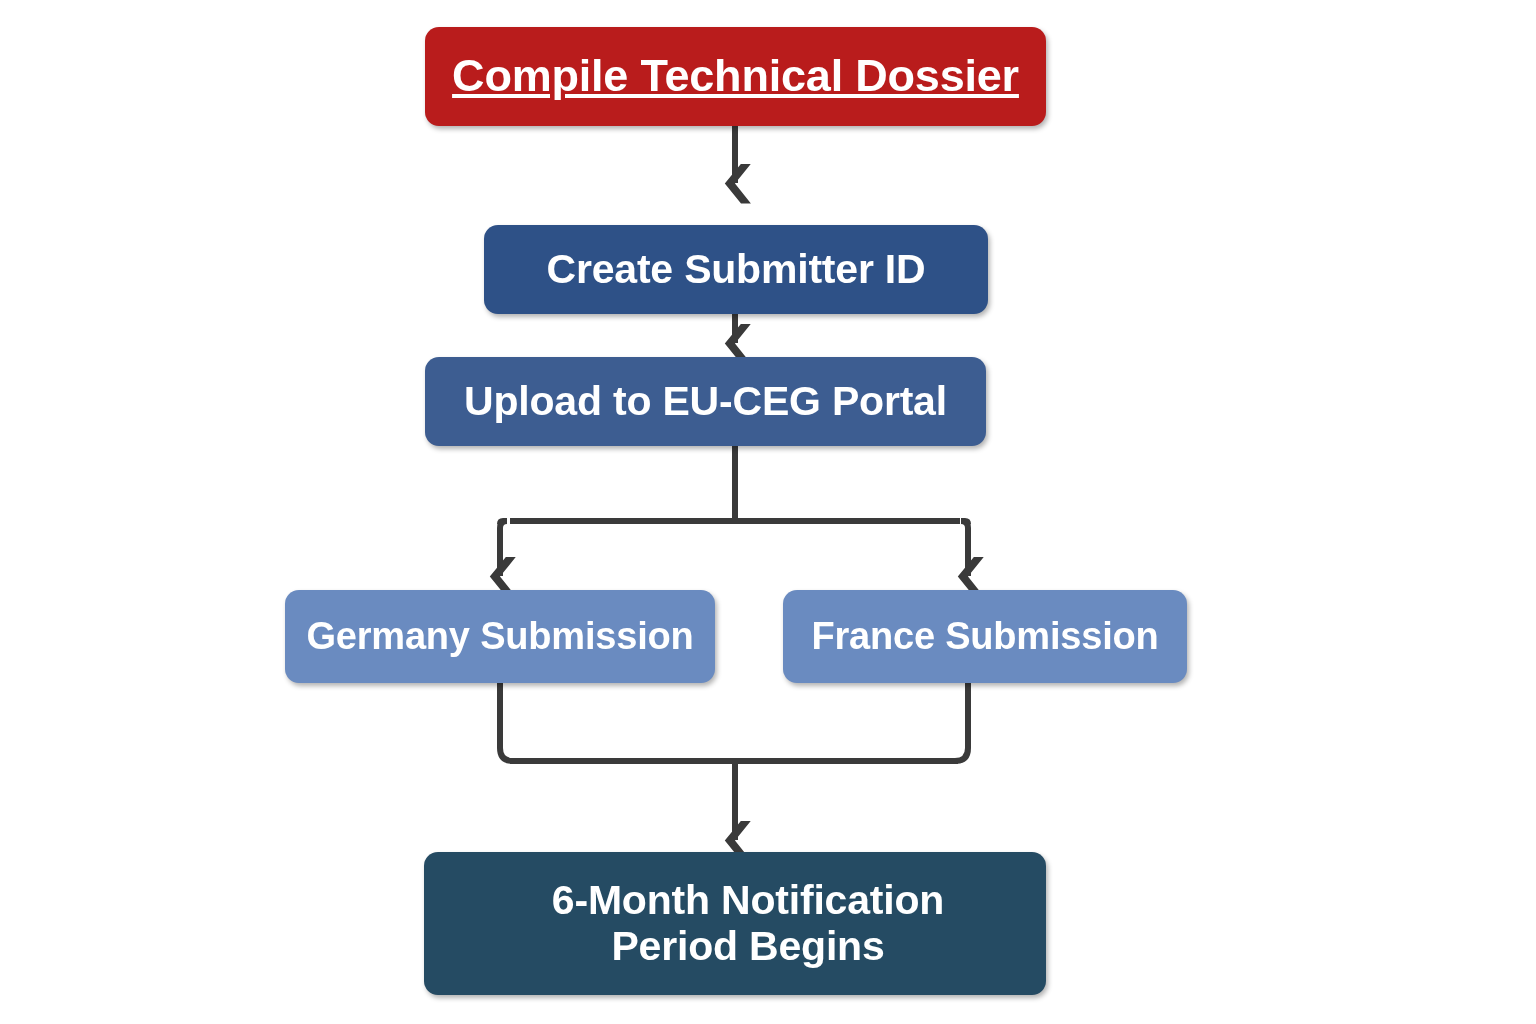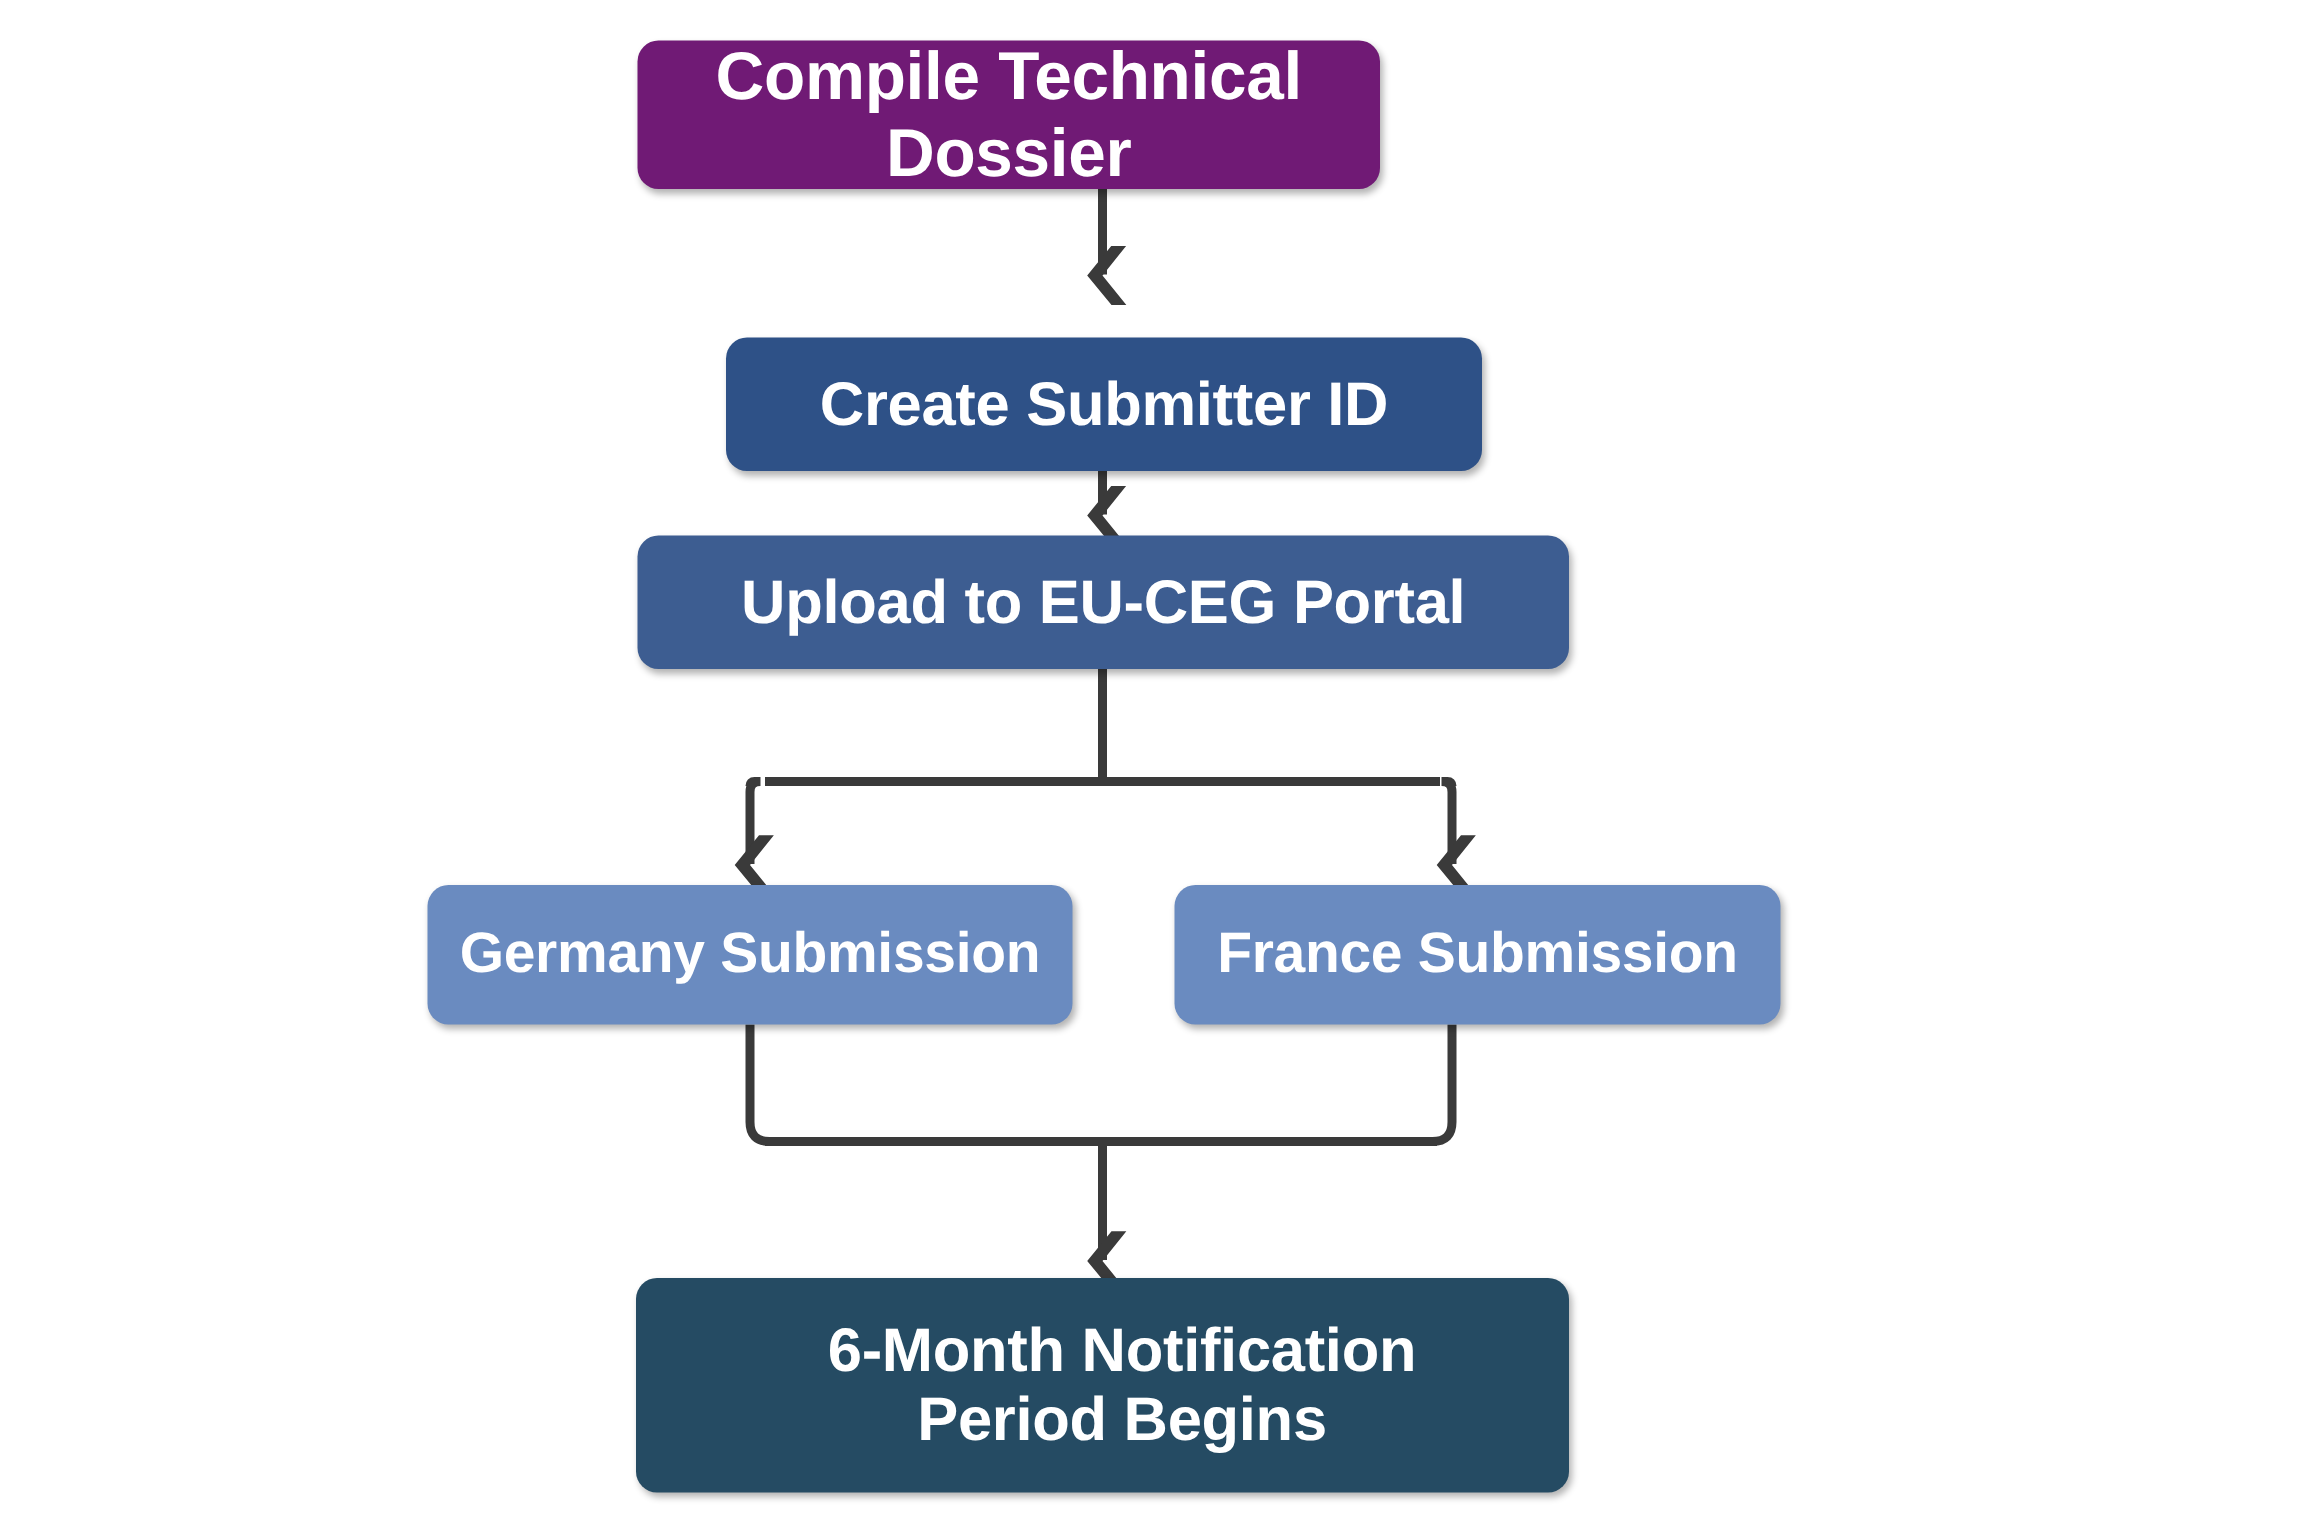--- a/index.html
+++ b/index.html
@@ -38,23 +38,23 @@
     box-shadow: 2px 3px 5px rgba(0,0,0,0.30);
     letter-spacing: -0.2px;
     white-space: pre-line;
   }
   .node-label {
     display: block;
     width: 100%;
   }
 
   
-  #node-compile   { left: 425px;  top: 27px;  width: 495px; height: 99px;  font-size: 45px; background: #701a75; }
+  #node-compile   { left: 425px;  top: 27px;  width: 621px; height: 99px;  font-size: 45px; background: #b91c1c; text-decoration: underline; }
   #node-submitter { left: 484px;  top: 197px; width: 504px; height: 89px;  font-size: 41px; background: #2e5187; margin-top: 28px; }
-  #node-upload    { left: 425px;  top: 357px; width: 621px; height: 89px;  font-size: 41px; background: #3d5d91; text-align: center; }
+  #node-upload    { left: 425px;  top: 357px; width: 561px; height: 89px;  font-size: 41px; background: #3d5d91; text-align: center; }
   #node-germany   { left: 285px;  top: 590px; width: 430px; height: 93px;  font-size: 38px; background: #6a8bc0; }
   #node-france    { left: 783px;  top: 590px; width: 404px; height: 93px;  font-size: 38px; background: #6a8bc0; }
   #node-sixmonth  { left: 424px;  top: 852px; width: 622px; height: 143px; font-size: 41px; background: #254b63; padding-left: 40px; }
 </style>
 </head>
 <body>
 
 <div id="canvas">
 
   <svg id="connectors" viewBox="0 0 1536 1024" width="1536" height="1024" xmlns="http://www.w3.org/2000/svg">

